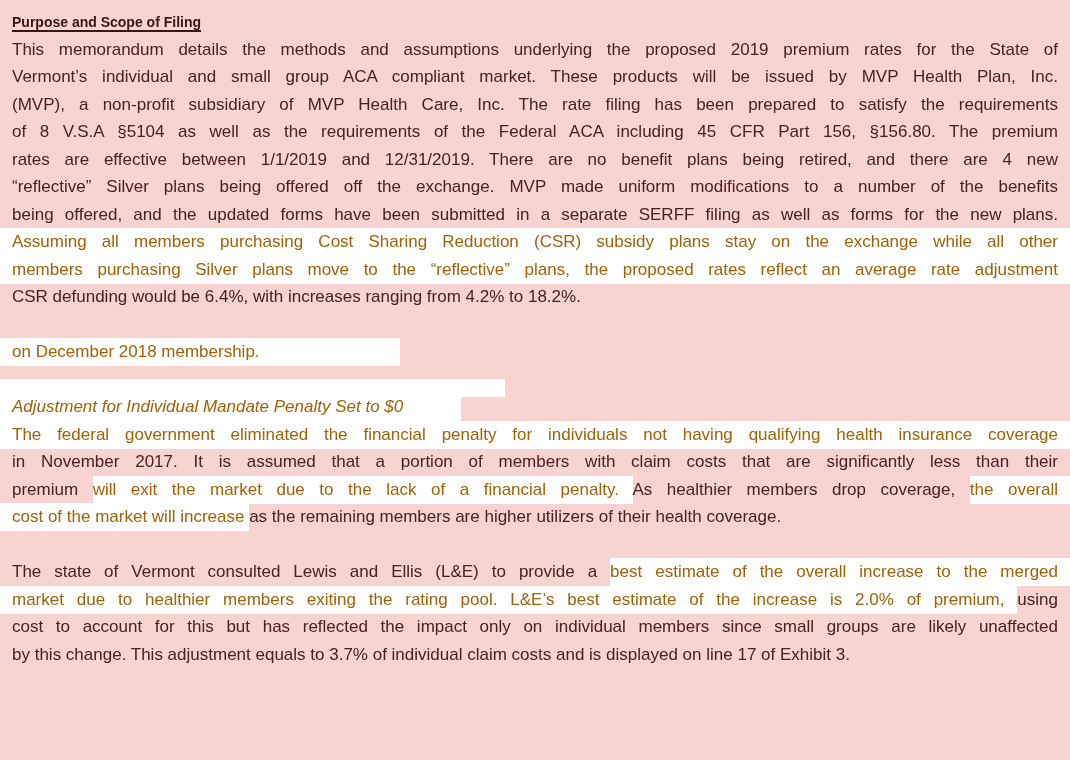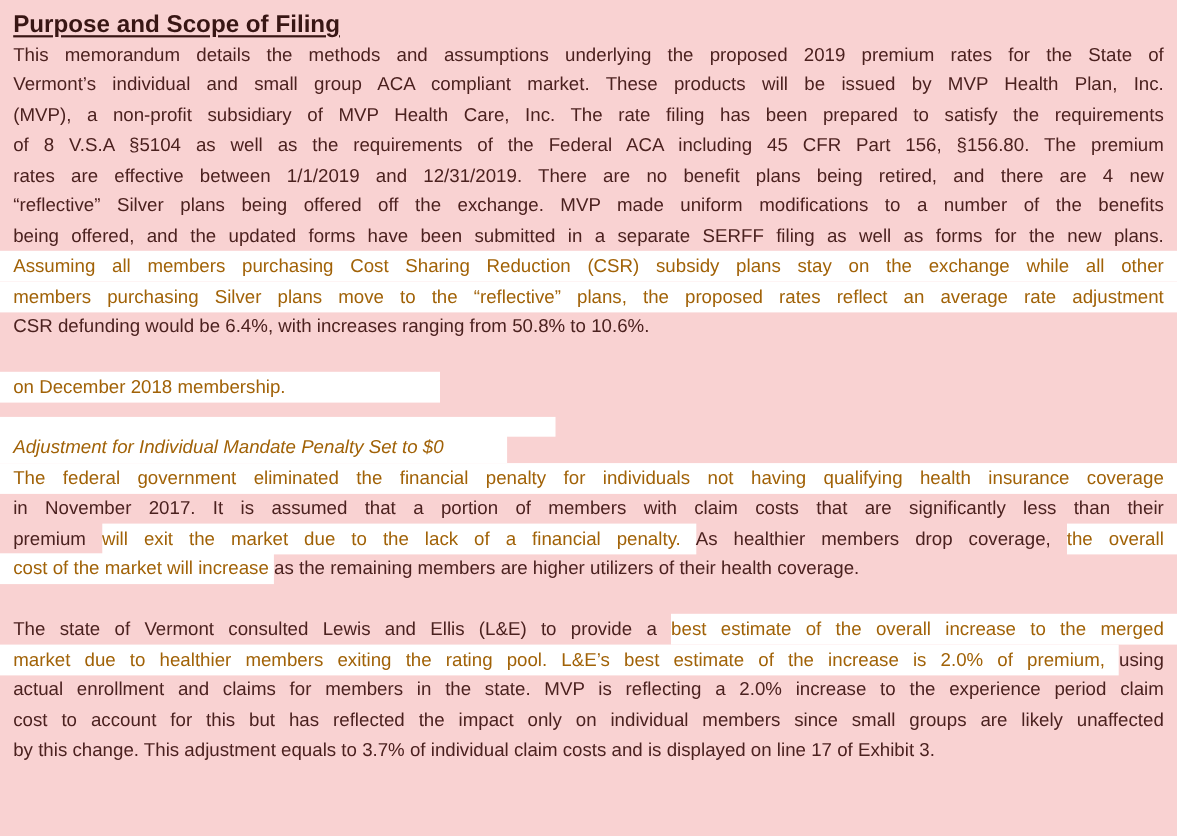--- a/index.html
+++ b/index.html
@@ -40,21 +40,21 @@
   .seg-hl.first {
     margin-left: -12px;
     padding-left: 12px;
   }
   .seg-hl.last {
     margin-right: -12px;
     padding-right: 12px;
   }
   .row.heading .seg {
     font-weight: bold;
-    font-size: 22px;
+    font-size: 14px;
     color: #381614;
     text-decoration: underline;
     text-decoration-thickness: 2px;
     text-underline-offset: 3px;
   }
   .row.subheading .seg {
     font-style: italic;
     margin-top: 32px;
   }
   [data-name="subheading-mandate"] .seg-hl { padding-right: 58px; }
@@ -75,30 +75,29 @@
     <div class="row heading" data-name="section-heading"><span class="seg" data-name="text-segment">Purpose and Scope of Filing</span></div>
     <div class="row line j" data-name="text-line"><span class="seg" data-name="text-segment">This memorandum details the methods and assumptions underlying the proposed 2019 premium rates for the State of</span></div>
     <div class="row line j" data-name="text-line"><span class="seg" data-name="text-segment">Vermont’s individual and small group ACA compliant market.  These products will be issued by MVP Health Plan, Inc.</span></div>
     <div class="row line j" data-name="text-line"><span class="seg" data-name="text-segment">(MVP), a non-profit subsidiary of MVP Health Care, Inc.  The rate filing has been prepared to satisfy the requirements</span></div>
     <div class="row line j" data-name="text-line"><span class="seg" data-name="text-segment">of 8 V.S.A §5104 as well as the requirements of the Federal ACA including 45 CFR Part 156, §156.80.  The premium</span></div>
     <div class="row line j" data-name="text-line"><span class="seg" data-name="text-segment">rates are effective between 1/1/2019 and 12/31/2019.  There are no benefit plans being retired, and there are 4 new</span></div>
     <div class="row line j" data-name="text-line"><span class="seg" data-name="text-segment">“reflective” Silver plans being offered off the exchange.  MVP made uniform modifications to a number of the benefits</span></div>
     <div class="row line j" data-name="text-line"><span class="seg" data-name="text-segment">being offered, and the updated forms have been submitted in a separate SERFF filing as well as forms for the new plans.</span></div>
     <div class="row line j" data-name="text-line"><span class="seg seg-hl first last" data-name="highlighted-text-segment">Assuming all members purchasing Cost Sharing Reduction (CSR) subsidy plans stay on the exchange while all other</span></div>
     <div class="row line j" data-name="text-line"><span class="seg seg-hl first last" data-name="highlighted-text-segment">members purchasing Silver plans move to the “reflective” plans, the proposed rates reflect an average rate adjustment</span></div>
-    <div class="row line" data-name="text-line"><span class="seg" data-name="text-segment">CSR defunding would be 6.4%, with increases ranging from 50.8% to 10.6%.</span></div>
+    <div class="row line" data-name="text-line"><span class="seg" data-name="text-segment">CSR defunding would be 6.4%, with increases ranging from 4.2% to 18.2%.</span></div>
     <div class="row blank" data-name="blank-line"></div>
     <div class="row line" data-name="line-feb-membership"><span class="seg seg-hl first" data-name="highlighted-text-segment">on December 2018 membership.</span></div>
     <div class="row blank" data-name="blank-line-notch">
       <span class="notch" data-name="highlight-notch"></span>
     </div>
     <div class="row subheading" data-name="subheading-mandate"><span class="seg seg-hl first" data-name="highlighted-text-segment">Adjustment for Individual Mandate Penalty Set to $0</span></div>
     <div class="row line j" data-name="text-line"><span class="seg seg-hl first last" data-name="highlighted-text-segment">The federal government eliminated the financial penalty for individuals not having qualifying health insurance coverage</span></div>
     <div class="row line j" data-name="text-line"><span class="seg" data-name="text-segment">in November 2017.  It is assumed that a portion of members with claim costs that are significantly less than their</span></div>
     <div class="row line j" data-name="text-line"><span class="seg" data-name="text-segment">premium </span><span class="seg seg-hl" data-name="highlighted-text-segment">will exit the market due to the lack of a financial penalty.  </span><span class="seg" data-name="text-segment">As healthier members drop coverage, </span><span class="seg seg-hl last" data-name="highlighted-text-segment">the overall</span></div>
     <div class="row line" data-name="text-line"><span class="seg seg-hl first" data-name="highlighted-text-segment">cost of the market will increase </span><span class="seg" data-name="text-segment">as the remaining members are higher utilizers of their health coverage.</span></div>
     <div class="row blank" data-name="blank-line"></div>
     <div class="row line j" data-name="text-line"><span class="seg" data-name="text-segment">The state of Vermont consulted Lewis and Ellis (L&amp;E) to provide a </span><span class="seg seg-hl last" data-name="highlighted-text-segment">best estimate of the overall increase to the merged</span></div>
     <div class="row line j" data-name="text-line"><span class="seg seg-hl first" data-name="highlighted-text-segment">market due to healthier members exiting the rating pool. L&amp;E’s best estimate of the increase is 2.0% of premium, </span><span class="seg" data-name="text-segment">using</span></div>
-    <div class="row line j" data-name="text-line"><span class="seg" data-name="text-segment">actual enrollment and claims for members in the state. MVP is reflecting a 2.0% increase to the experience period claim</span></div>
     <div class="row line j" data-name="text-line"><span class="seg" data-name="text-segment">cost to account for this but has reflected the impact only on individual members since small groups are likely unaffected</span></div>
     <div class="row line" data-name="text-line"><span class="seg" data-name="text-segment">by this change.  This adjustment equals to 3.7% of individual claim costs and is displayed on line 17 of Exhibit 3.</span></div>
   </div>
 
 </body></html>

